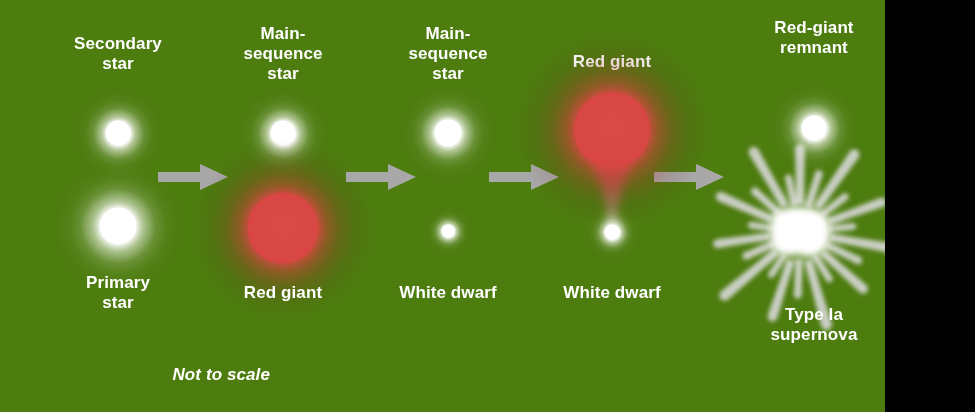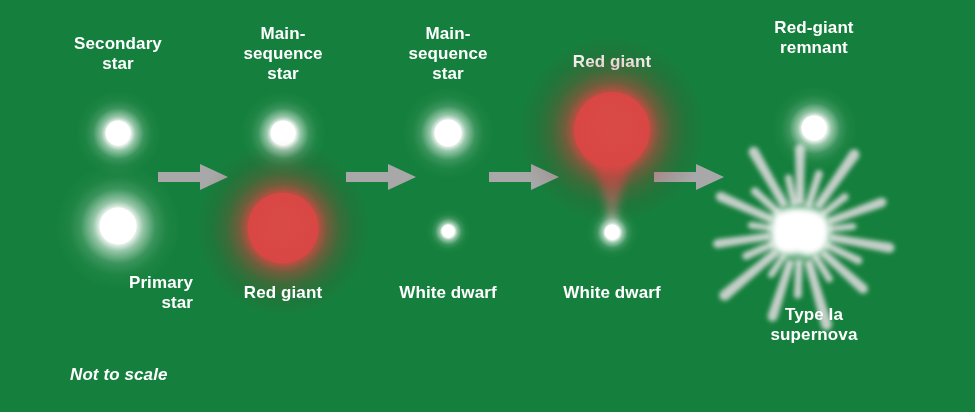--- a/index.html
+++ b/index.html
@@ -2,43 +2,43 @@
 <html><head>
 <meta charset="utf-8">
 <style>
   html, body {
     margin: 0;
     padding: 0;
     background: #000000;
   }
   #stage {
     position: relative;
-    width: 975px;
+    width: 885px;
     height: 412px;
-    background: #15803d;
+    background: #4d7c0f;
     overflow: hidden;
     font-family: "Liberation Sans", sans-serif;
   }
 
   
   .label {
     position: absolute;
     color: #ffffff;
     font-weight: bold;
     font-size: 17px;
     line-height: 20px;
     text-align: center;
     white-space: pre-line;
     letter-spacing: 0.1px;
     user-select: none;
   }
   .label.note {
     font-style: italic;
     font-size: 17px;
-    text-align: left;
+    text-align: right;
   }
 
   
   .star {
     position: absolute;
     border-radius: 50%;
     transform: translate(-50%, -50%);
   }
   .star.white {
     background: #ffffff;
@@ -104,21 +104,21 @@
 
 <div id="stage">
 
   <div class="label" style="left:43px; top:34px; width:150px;">Secondary
 star</div>
 
   <div class="star white" style="left:118px; top:133px; width:25px; height:25px;"></div>
 
   <div class="star white" style="left:118px; top:226px; width:37px; height:37px;"></div>
 
-  <div class="label" style="left:43px; top:273px; width:150px;text-align:right;">Primary
+  <div class="label" style="left:43px; top:273px; width:150px;">Primary
 star</div>
 
   <div class="arrow" style="left:158px; top:177px; width:70px; height:30px;">
     <svg width="70" height="30" viewBox="0 0 70 30">
       <polygon points="0,10 42,10 42,2 70,15 42,28 42,20 0,20" fill="#a8a8a8"></polygon>
     </svg>
   </div>
 
   <div class="label" style="left:213px; top:24px; width:140px;">Main-
 sequence

